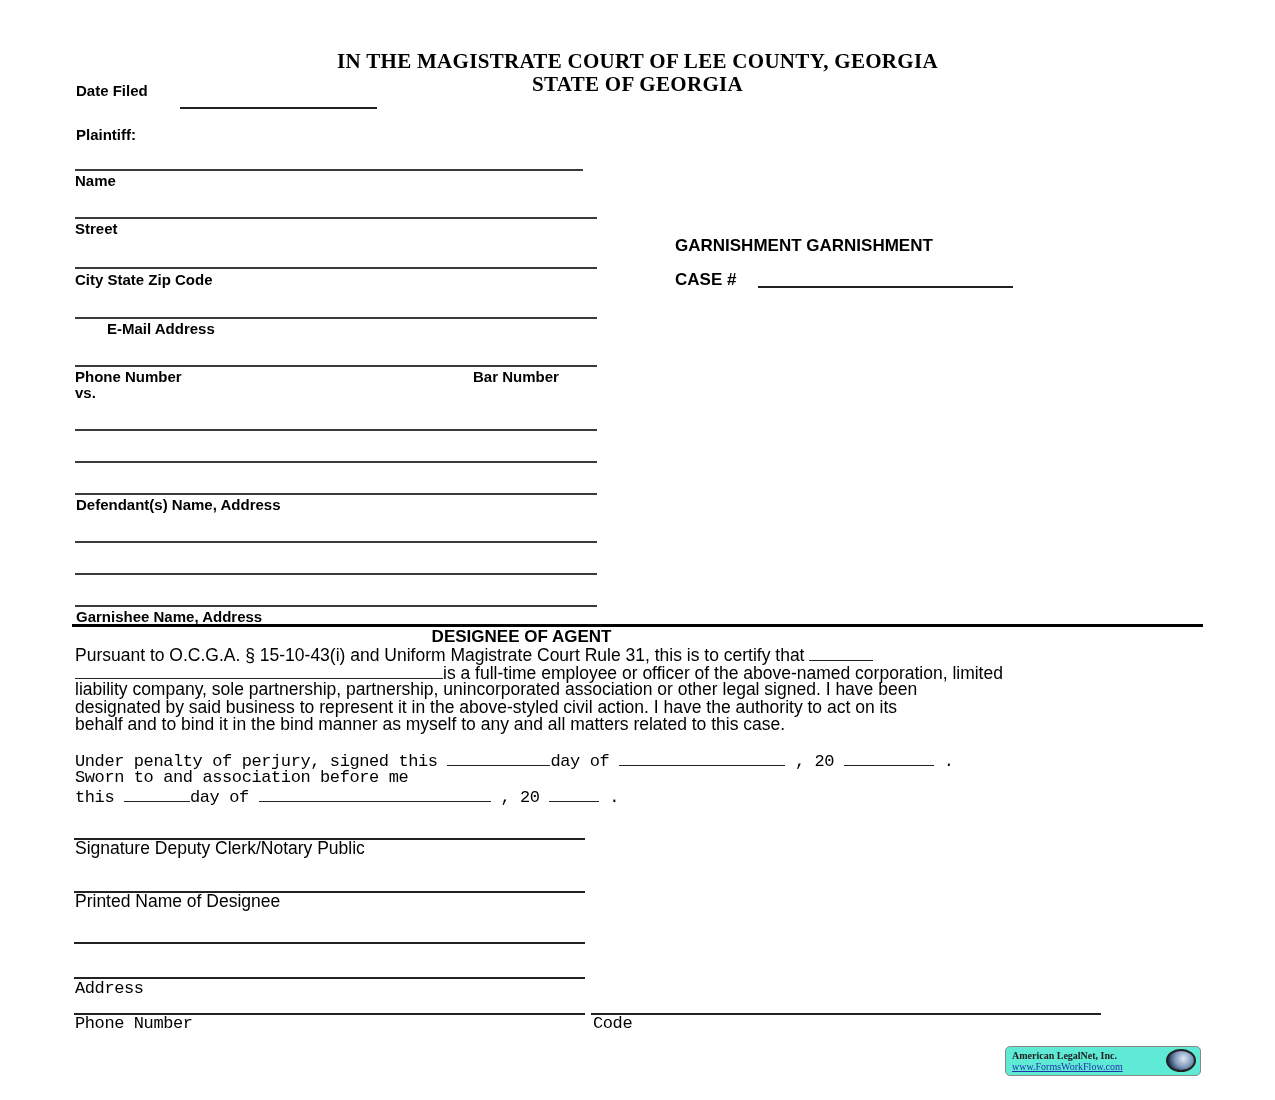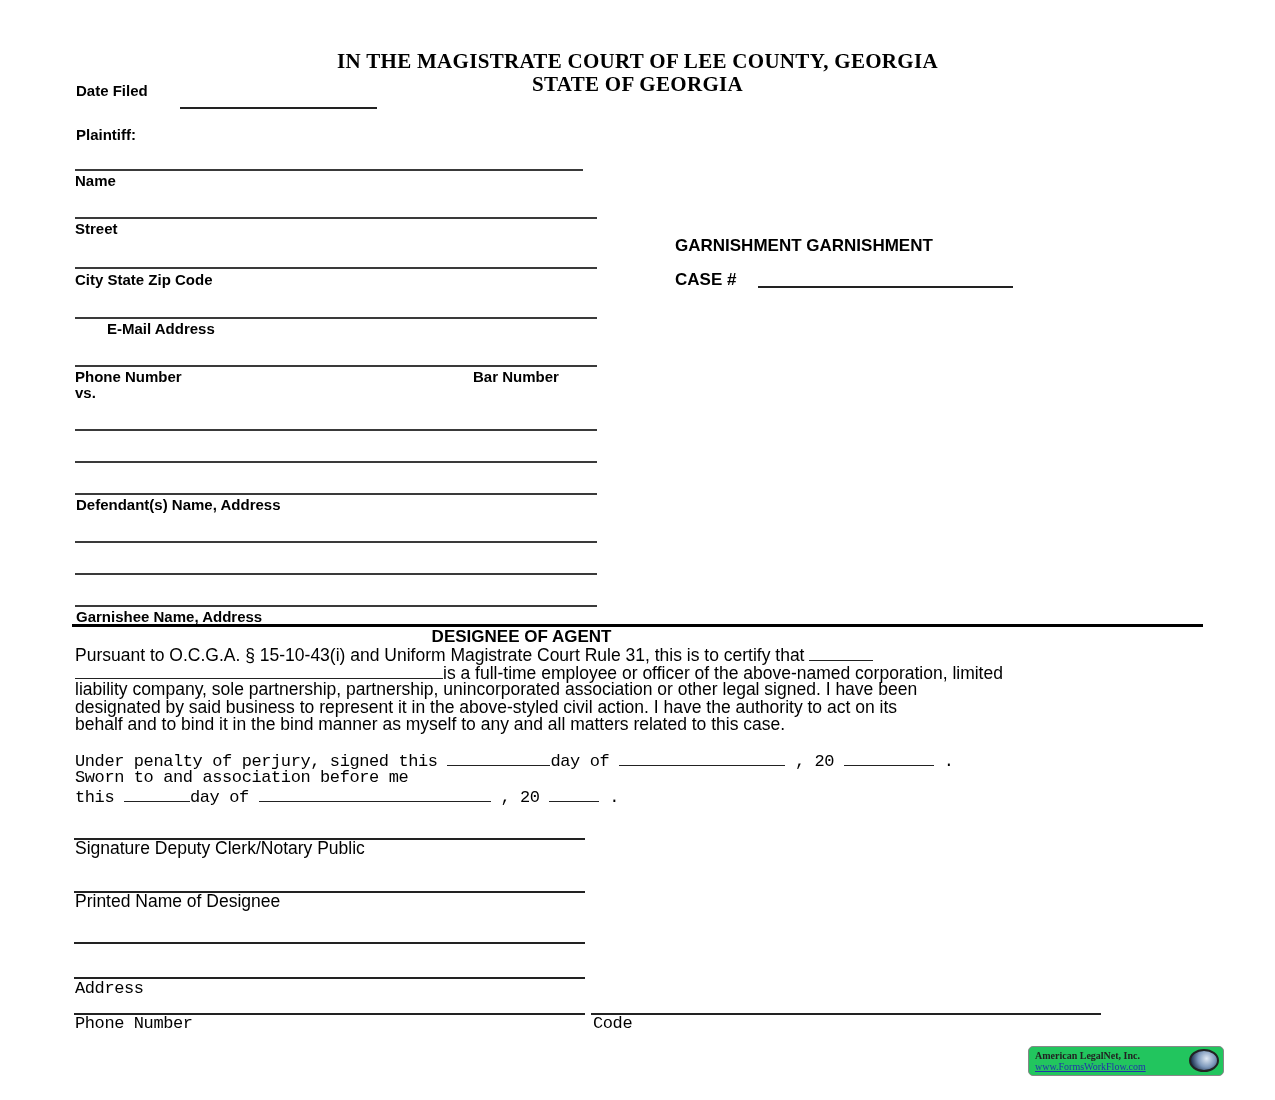--- a/index.html
+++ b/index.html
@@ -7,21 +7,21 @@
   .abs { position: absolute; }
   .title { font-family: "Liberation Serif", serif; font-weight: bold; font-size: 21px; letter-spacing: 0.3px; text-align: center; width: 1275px; left: 0; }
   .lbl { font-family: "Liberation Sans", sans-serif; font-weight: bold; font-size: 15px; white-space: nowrap; }
   .lbl2 { font-family: "Liberation Sans", sans-serif; font-weight: bold; font-size: 17px; white-space: nowrap; }
   .txt { font-family: "Liberation Sans", sans-serif; font-size: 17.5px; white-space: nowrap; line-height: 17.5px; }
   .ntxt { font-family: Liberation Mono, monospace; font-size: 17px; white-space: nowrap; letter-spacing: -0.4px; }
   .line { height: 2px; background: #3a3a3a; }
   .sline { height: 1.5px; background: #222; }
   .rule { height: 3px; background: #000; }
   .blank { display: inline-block; border-bottom: 1.5px solid #222; height: 14px; vertical-align: baseline; }
-  .logo { left: 1005px; top: 1046px; width: 194px; height: 28px; border: 1px solid #888; border-radius: 5px; background: #22c55e; margin-left: 23px; }
+  .logo { left: 1005px; top: 1046px; width: 194px; height: 28px; border: 1px solid #888; border-radius: 5px; background: #5eead4; }
   .logo .l1 { position: absolute; left: 6px; top: 3px; font-family: "Liberation Serif", serif; font-weight: bold; font-size: 10px; color: #222; white-space: nowrap; }
   .logo .l2 { position: absolute; left: 6px; top: 14px; font-family: "Liberation Serif", serif; font-size: 10px; color: #2233aa; text-decoration: underline; white-space: nowrap; }
   .logo .globe { position: absolute; right: 4px; top: 2px; width: 30px; height: 23px; border-radius: 50%; background: radial-gradient(circle at 60% 40%, #dfe8f3 0%, #7d98bb 45%, #1f3350 80%); border: 2px solid #222; box-sizing: border-box; }
 </style>
 </head>
 <body>
 
 <div class="abs title" style="top:49px;">IN THE MAGISTRATE COURT OF LEE COUNTY, GEORGIA</div>
 <div class="abs title" style="top:72px;">STATE OF GEORGIA</div>
 

